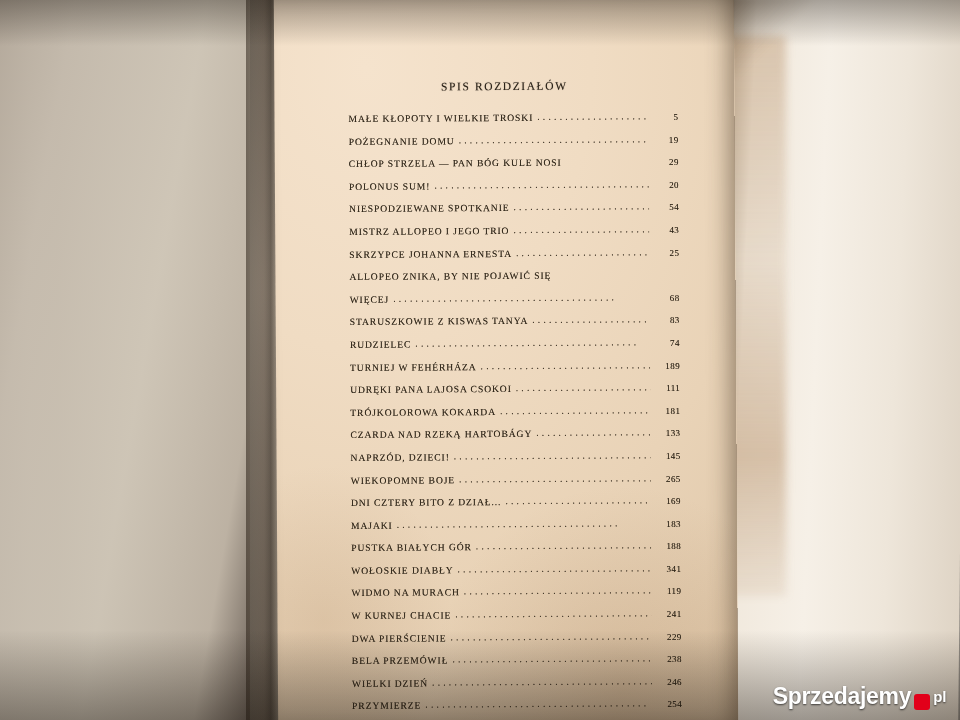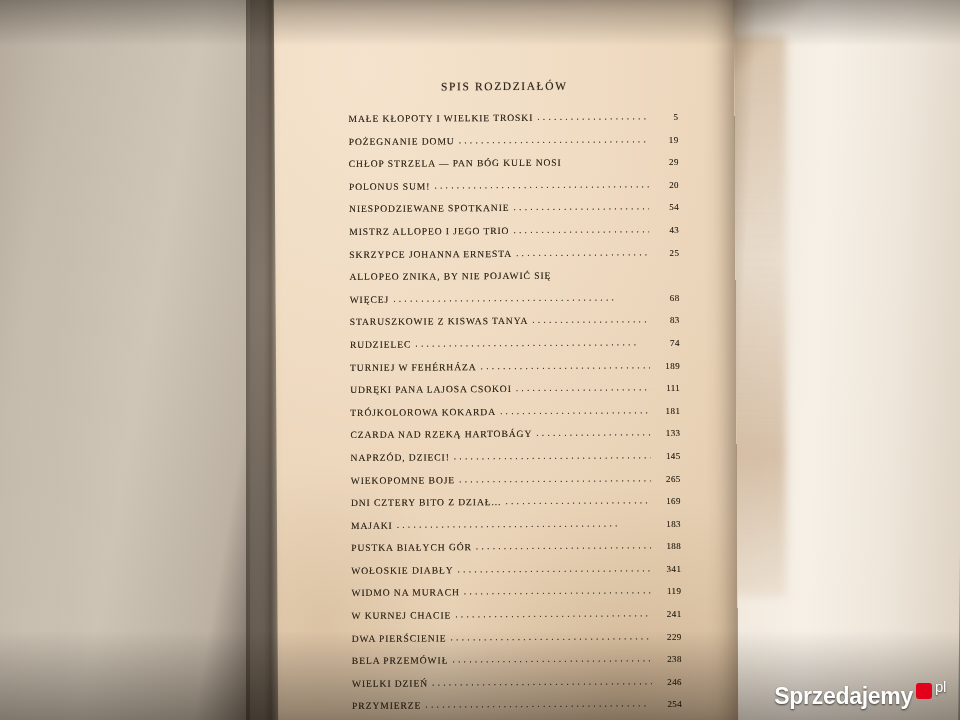--- a/index.html
+++ b/index.html
@@ -155,32 +155,32 @@
     position: absolute;
     right: 14px;
     bottom: 10px;
     font-family: "Liberation Sans", sans-serif;
     font-size: 23px;
     font-weight: 700;
     color: #ffffff;
     letter-spacing: -0.3px;
     text-shadow: 0 1px 2px rgba(0,0,0,0.65);
     display: flex;
-    align-items: flex-start;
+    align-items: flex-end;
   }
   .watermark .dot {
     display: inline-block;
     width: 16px; height: 16px;
     background: #e2001a;
     border-radius: 3px;
     margin: 0 2px 0 3px;
   }
   .watermark .pl {
     font-size: 15px;
-    font-weight: 400;
+    font-weight: 700;
     position: relative;
     top: -5px;
     margin-left: 1px;
   }
 </style>
 </head>
 <body>
 
 <div id="page">
 

